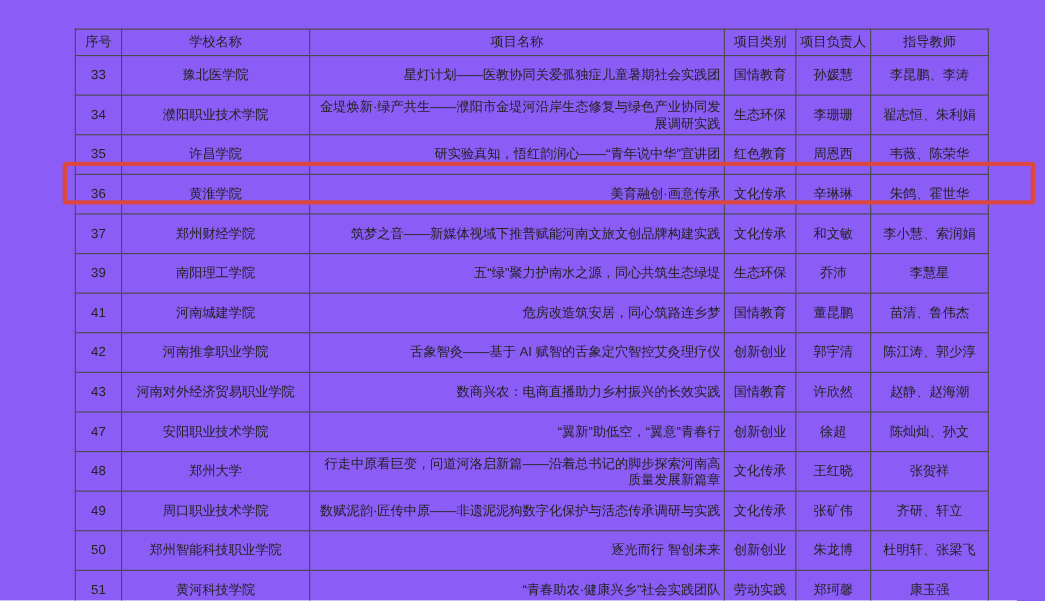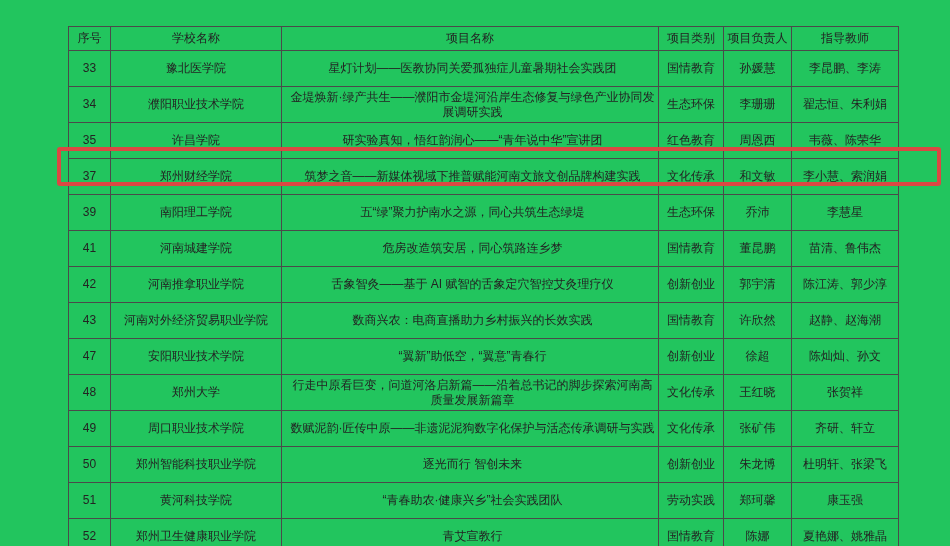--- a/index.html
+++ b/index.html
@@ -9,21 +9,21 @@
     width: 950px;
     height: 546px;
     overflow: hidden;
     font-family: "Liberation Sans", sans-serif;
     color: #232323;
   }
   .page {
     position: relative;
     width: 950px;
     height: 546px;
-    background: #22c55e;
+    background: #8b5cf6;
   }
   table.grid {
     position: absolute;
     left: 68px;
     top: 26px;
     width: 830px;
     border-collapse: collapse;
     table-layout: fixed;
   }
   table.grid th, table.grid td {
@@ -33,21 +33,21 @@
     text-align: center;
     vertical-align: middle;
     padding: 2px 3px;
     line-height: 15px;
     word-break: break-all;
     overflow-wrap: break-word;
   }
   table.grid thead tr { height: 24px; }
   table.grid tbody tr { height: 36px; }
   table.grid td.col-project {
-    text-align: center;
+    text-align: right;
     padding-left: 8px;
   }
   #highlight-box {
     position: absolute;
     box-sizing: border-box;
     border: 4px solid #db4843;
     border-radius: 3px;
     pointer-events: none;
     z-index: 5;
   }
@@ -94,20 +94,28 @@
           <td class="col-teachers">翟志恒、朱利娟</td>
         </tr>
         <tr>
           <td class="col-no">35</td>
           <td class="col-school">许昌学院</td>
           <td class="col-project">研实验真知，悟红韵润心——“青年说中华”宣讲团</td>
           <td class="col-category">红色教育</td>
           <td class="col-leader">周恩西</td>
           <td class="col-teachers">韦薇、陈荣华</td>
         </tr>
+        <tr>
+          <td class="col-no">36</td>
+          <td class="col-school">黄淮学院</td>
+          <td class="col-project">美育融创·画意传承</td>
+          <td class="col-category">文化传承</td>
+          <td class="col-leader">辛琳琳</td>
+          <td class="col-teachers">朱鸽、霍世华</td>
+        </tr>
         <tr class="highlighted">
           <td class="col-no">37</td>
           <td class="col-school">郑州财经学院</td>
           <td class="col-project">筑梦之音——新媒体视域下推普赋能河南文旅文创品牌构建实践</td>
           <td class="col-category">文化传承</td>
           <td class="col-leader">和文敏</td>
           <td class="col-teachers">李小慧、索润娟</td>
         </tr>
         <tr>
           <td class="col-no">39</td>

